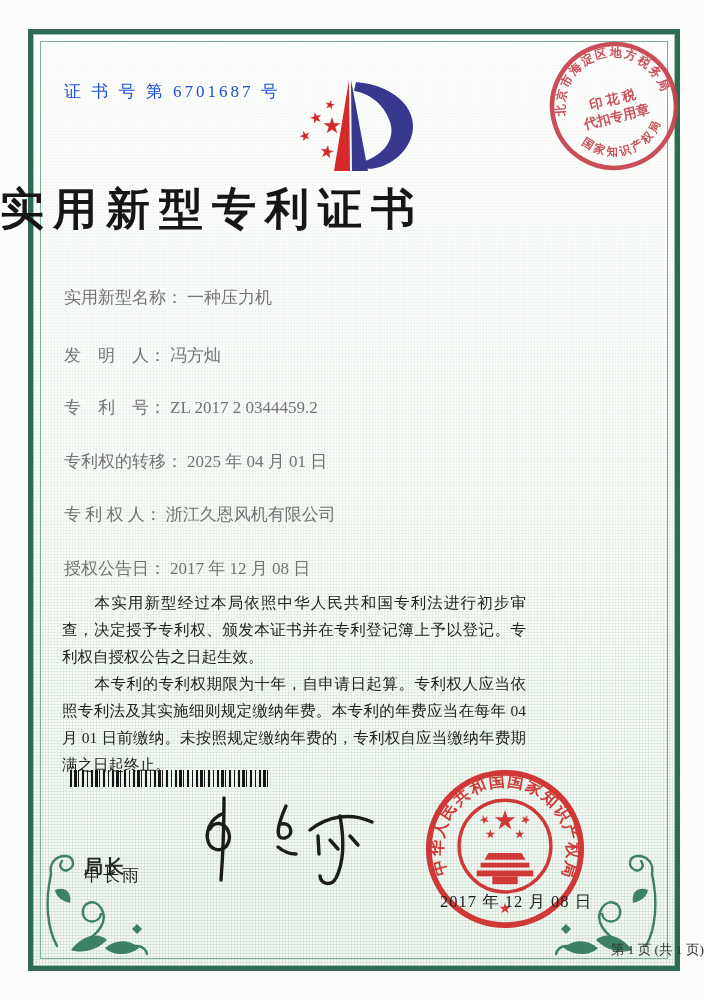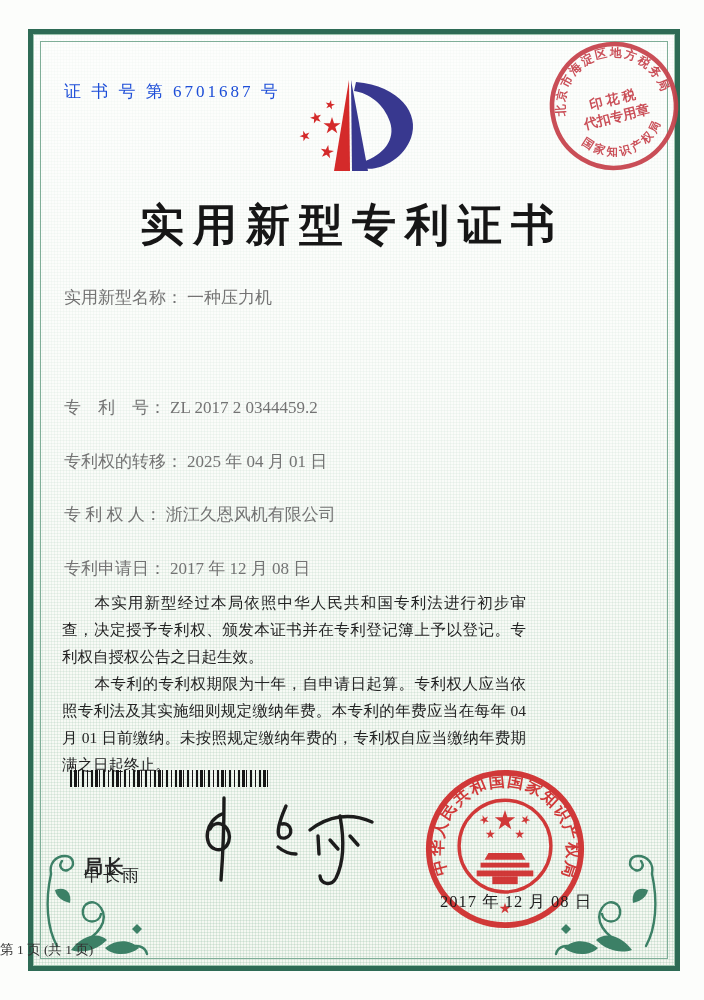--- a/index.html
+++ b/index.html
@@ -22,41 +22,41 @@
     border:5px solid #2e6b55;box-shadow:inset 0 0 0 1px #9cc4ae;
     pointer-events:none;
   }
   .frame-inner{
     position:absolute;left:40px;top:41px;right:36px;bottom:41px;
     border:1px solid #7fae98;pointer-events:none;
   }
   .abs{position:absolute;}
   .cert-no{left:64px;top:80px;font-size:17px;letter-spacing:3px;color:#1d4ed8;}
   .logo{left:272px;top:68px;}
-  .title{left:0;top:196px;width:100%;text-align:center;font-size:44px;font-weight:700;
+  .title{left:0;top:180px;width:100%;text-align:left;font-size:44px;font-weight:700;
          letter-spacing:9px;color:#161616;}
   .frow{left:64px;font-size:17px;color:#737373;white-space:nowrap;}
   .frow .fvalue{margin-left:4px;}
   .r0{top:286px}.r1{top:344px}.r2{top:396px}.r3{top:450px}.r4{top:503px}.r5{top:557px}
   .paras{left:62px;top:589px;width:464px;}
   .paras p{margin:0;font-size:15.5px;line-height:27px;text-indent:2.1em;text-align:justify;color:#232323;}
   .barcode{
     left:70px;top:770px;width:198px;height:17px;
     background:repeating-linear-gradient(90deg,
       #161616 0 2px,transparent 2px 4px,#161616 4px 7px,transparent 7px 8px,
       #161616 8px 9px,transparent 9px 12px,#161616 12px 14px,transparent 14px 17px,
       #161616 17px 18px,transparent 18px 21px);
   }
   .sig-title{left:84px;top:854px;font-size:19px;letter-spacing:2px;font-weight:bold;}
   .sig-name{left:84px;top:864px;font-size:17px;letter-spacing:2px;}
   .sig-svg{left:182px;top:792px;}
   .stamp{left:548px;top:40px;transform:rotate(-14deg);opacity:.92;}
   .seal{left:422px;top:766px;opacity:.93;}
   .seal-date{left:440px;top:891px;font-size:16.5px;letter-spacing:1px;color:#1d1d1d;}
-  .footer{left:0;top:941px;width:100%;text-align:left;font-size:13.5px;color:#333;}
+  .footer{left:0;top:941px;width:100%;text-align:right;font-size:13.5px;color:#333;}
   .flourish{pointer-events:none;}
   .flourish-l{left:41px;top:846px;}
   .flourish-r{left:552px;top:846px;transform:scaleX(-1);}
 </style>
 </head>
 <body>
 
 <div class="page">
 
   <div class="texture abs"></div>
@@ -78,31 +78,34 @@
       <path transform="translate(33,68) scale(5.5) rotate(-20)" d="M0,-1 L0.2245,-0.309 0.951,-0.309 0.363,0.118 0.588,0.809 0,0.382 -0.588,0.809 -0.363,0.118 -0.951,-0.309 -0.2245,-0.309 Z"></path>
       <path transform="translate(55,84) scale(7) rotate(10)" d="M0,-1 L0.2245,-0.309 0.951,-0.309 0.363,0.118 0.588,0.809 0,0.382 -0.588,0.809 -0.363,0.118 -0.951,-0.309 -0.2245,-0.309 Z"></path>
     </g>
   </svg>
 
   <div class="abs title">实用新型专利证书</div>
 
   <div class="abs frow r0">
     <span class="flabel">实用新型名称：</span><span class="fvalue">一种压力机</span>
   </div>
+  <div class="abs frow r1">
+    <span class="flabel">发　明　人：</span><span class="fvalue">冯方灿</span>
+  </div>
   <div class="abs frow r2">
     <span class="flabel">专　利　号：</span><span class="fvalue">ZL 2017 2 0344459.2</span>
   </div>
   <div class="abs frow r3">
     <span class="flabel">专利权的转移：</span><span class="fvalue">2025 年 04 月 01 日</span>
   </div>
   <div class="abs frow r4">
     <span class="flabel">专 利 权 人：</span><span class="fvalue">浙江久恩风机有限公司</span>
   </div>
   <div class="abs frow r5">
-    <span class="flabel">专利申请日：</span><span class="fvalue">2017 年 12 月 08 日</span>
+    <span class="flabel">授权公告日：</span><span class="fvalue">2017 年 12 月 08 日</span>
   </div>
 
   <div class="abs paras">
     <p>本实用新型经过本局依照中华人民共和国专利法进行初步审查，决定授予专利权、颁发本证书并在专利登记簿上予以登记。专利权自授权公告之日起生效。</p>
     <p>本专利的专利权期限为十年，自申请日起算。专利权人应当依照专利法及其实施细则规定缴纳年费。本专利的年费应当在每年 04 月 01 日前缴纳。未按照规定缴纳年费的，专利权自应当缴纳年费期满之日起终止。</p>
   </div>
 
   <div class="abs barcode"></div>
 
   <div class="abs sig-title">局长</div>

